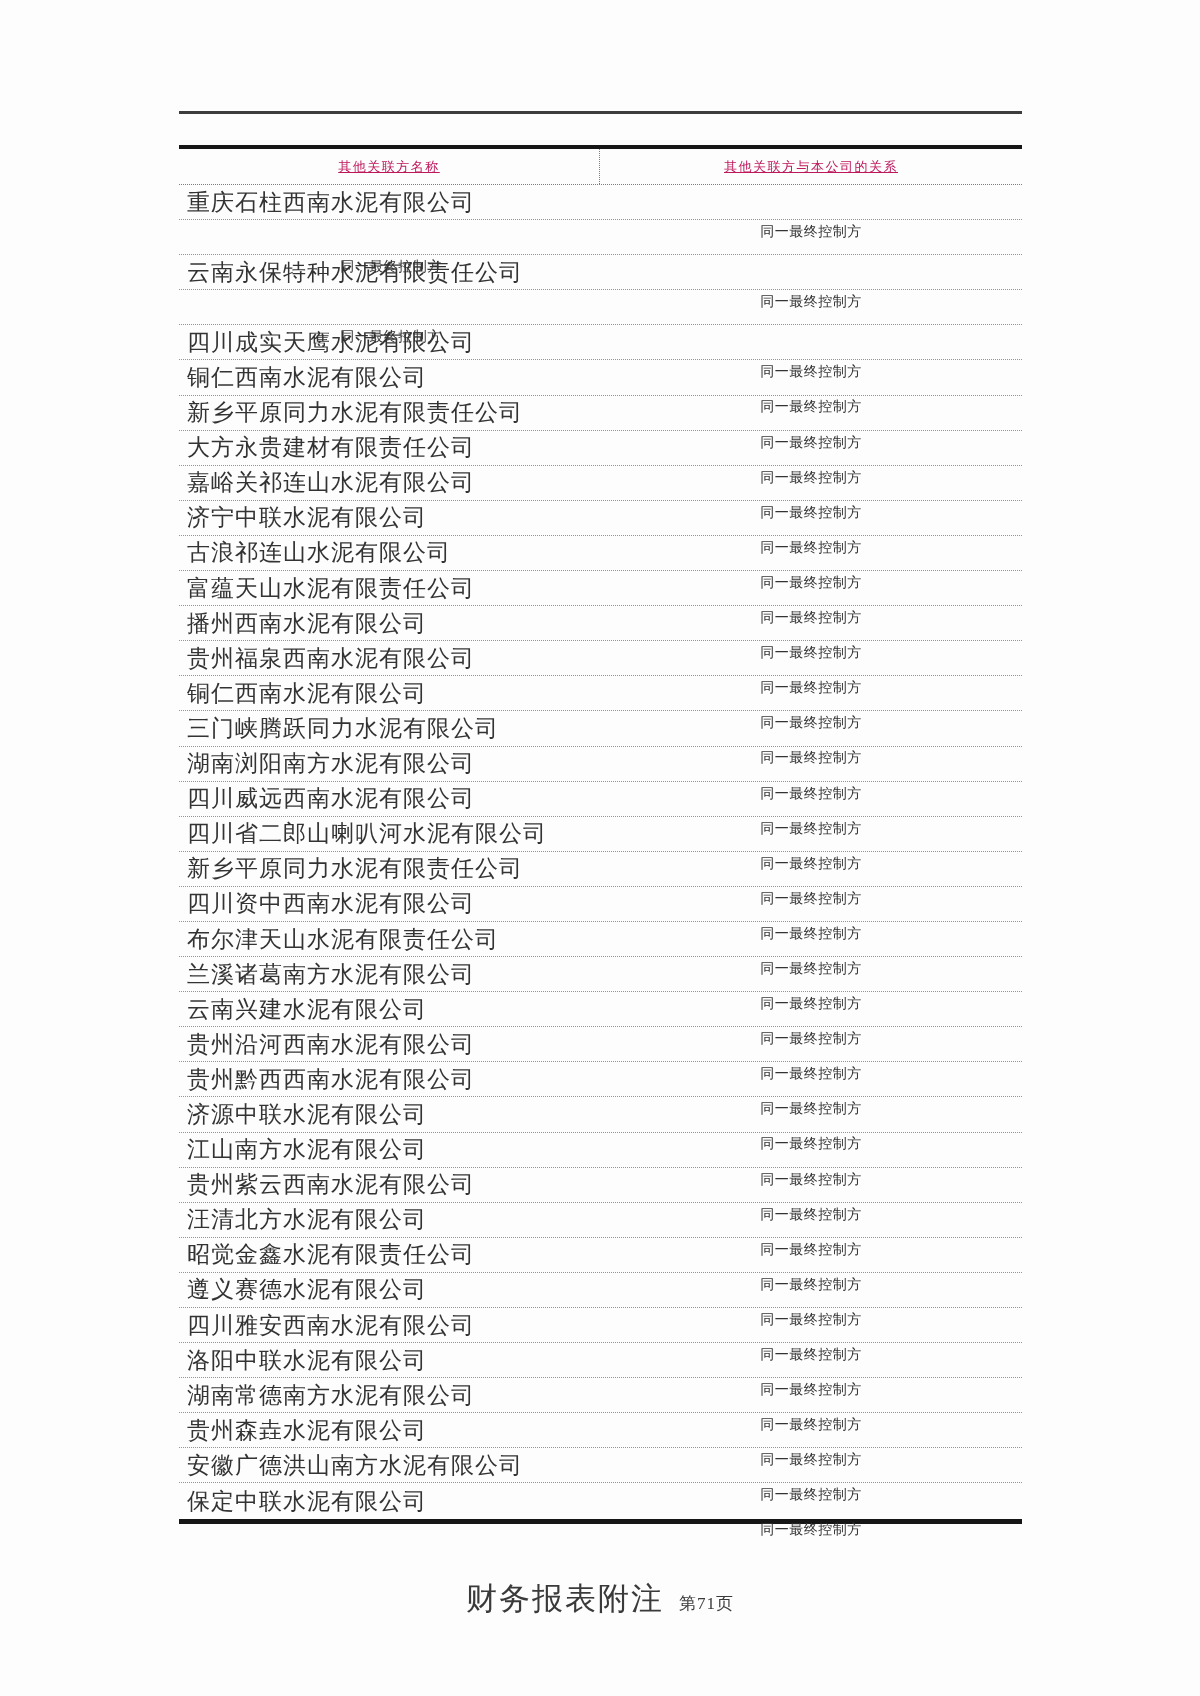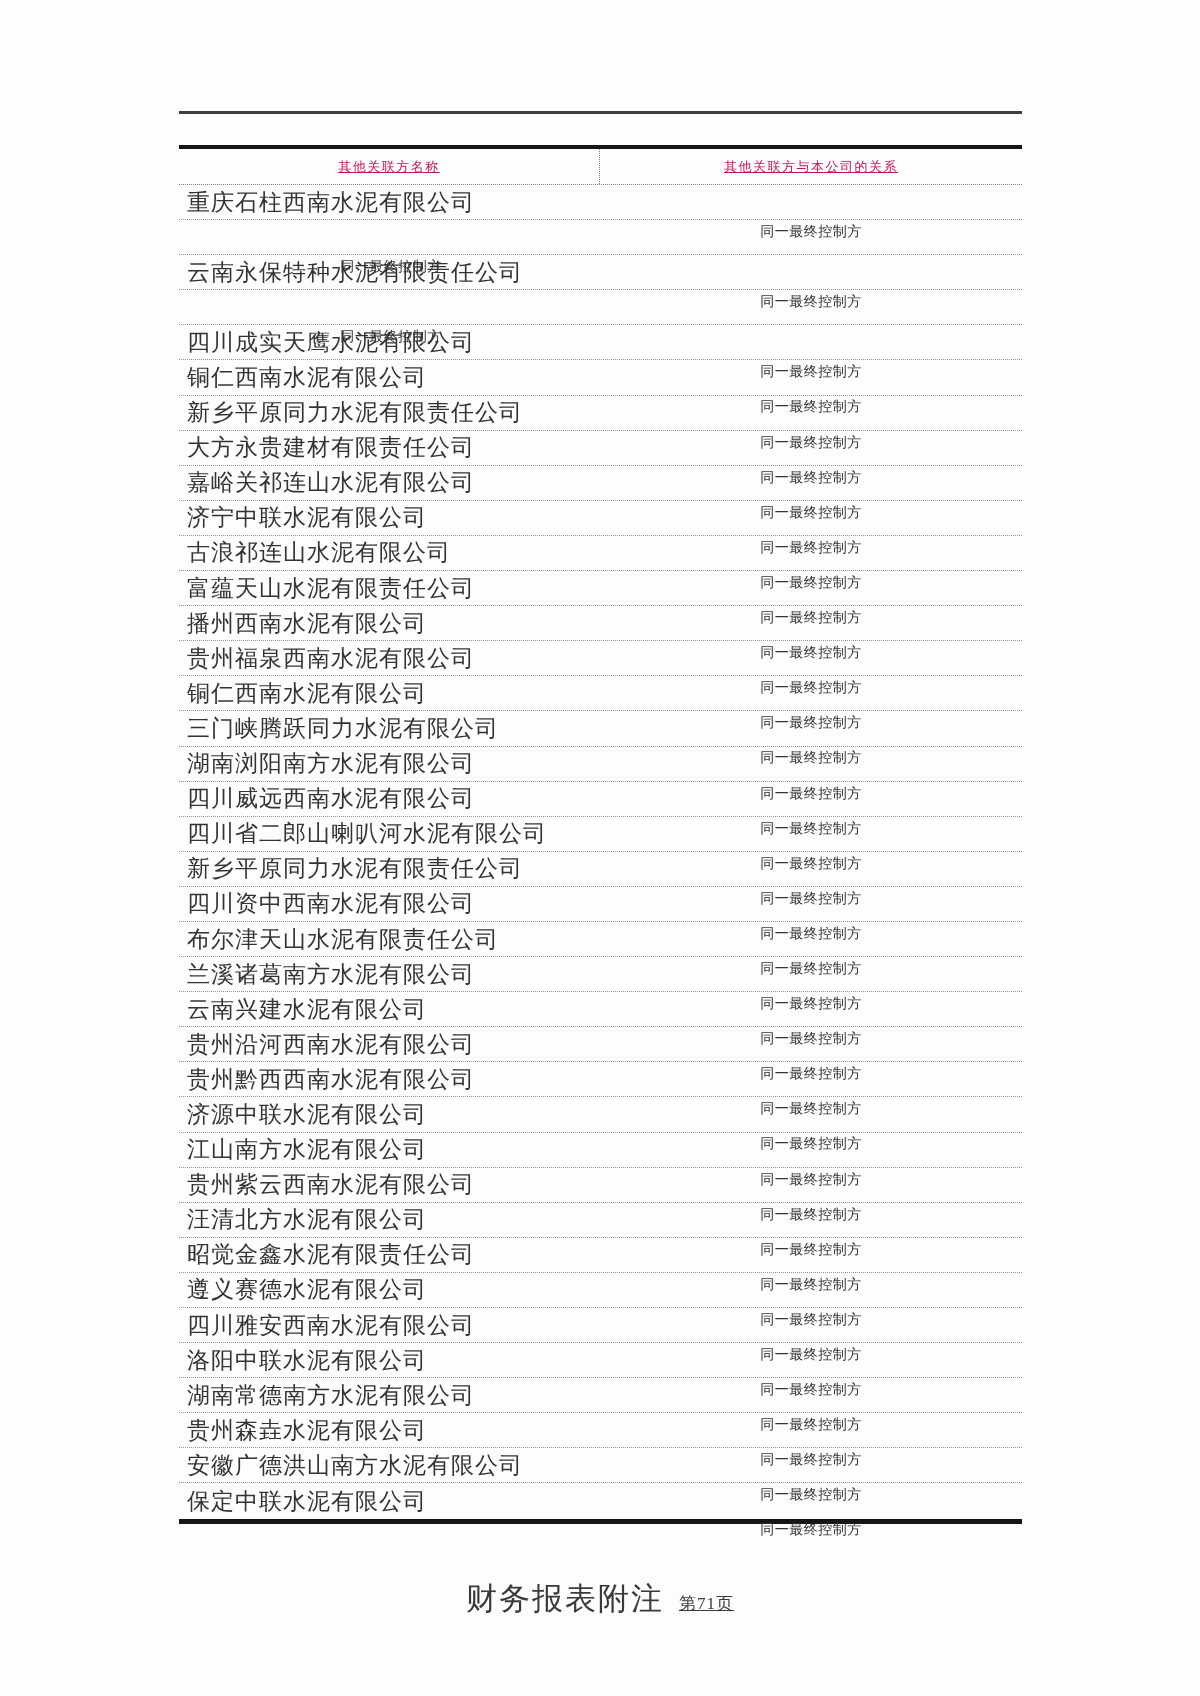--- a/index.html
+++ b/index.html
@@ -88,21 +88,20 @@
     color: #3a3a3a;
   }
   .footer-title {
     font-size: 31px;
     letter-spacing: 2px;
   }
   .footer-page {
     font-size: 17px;
     letter-spacing: 1px;
     margin-left: 15px;
-    text-decoration: underline;
   }
 </style>
 </head>
 <body>
 
 <div class="page">
 
   <div class="top-rule"></div>
 
   <div class="rel-table">

